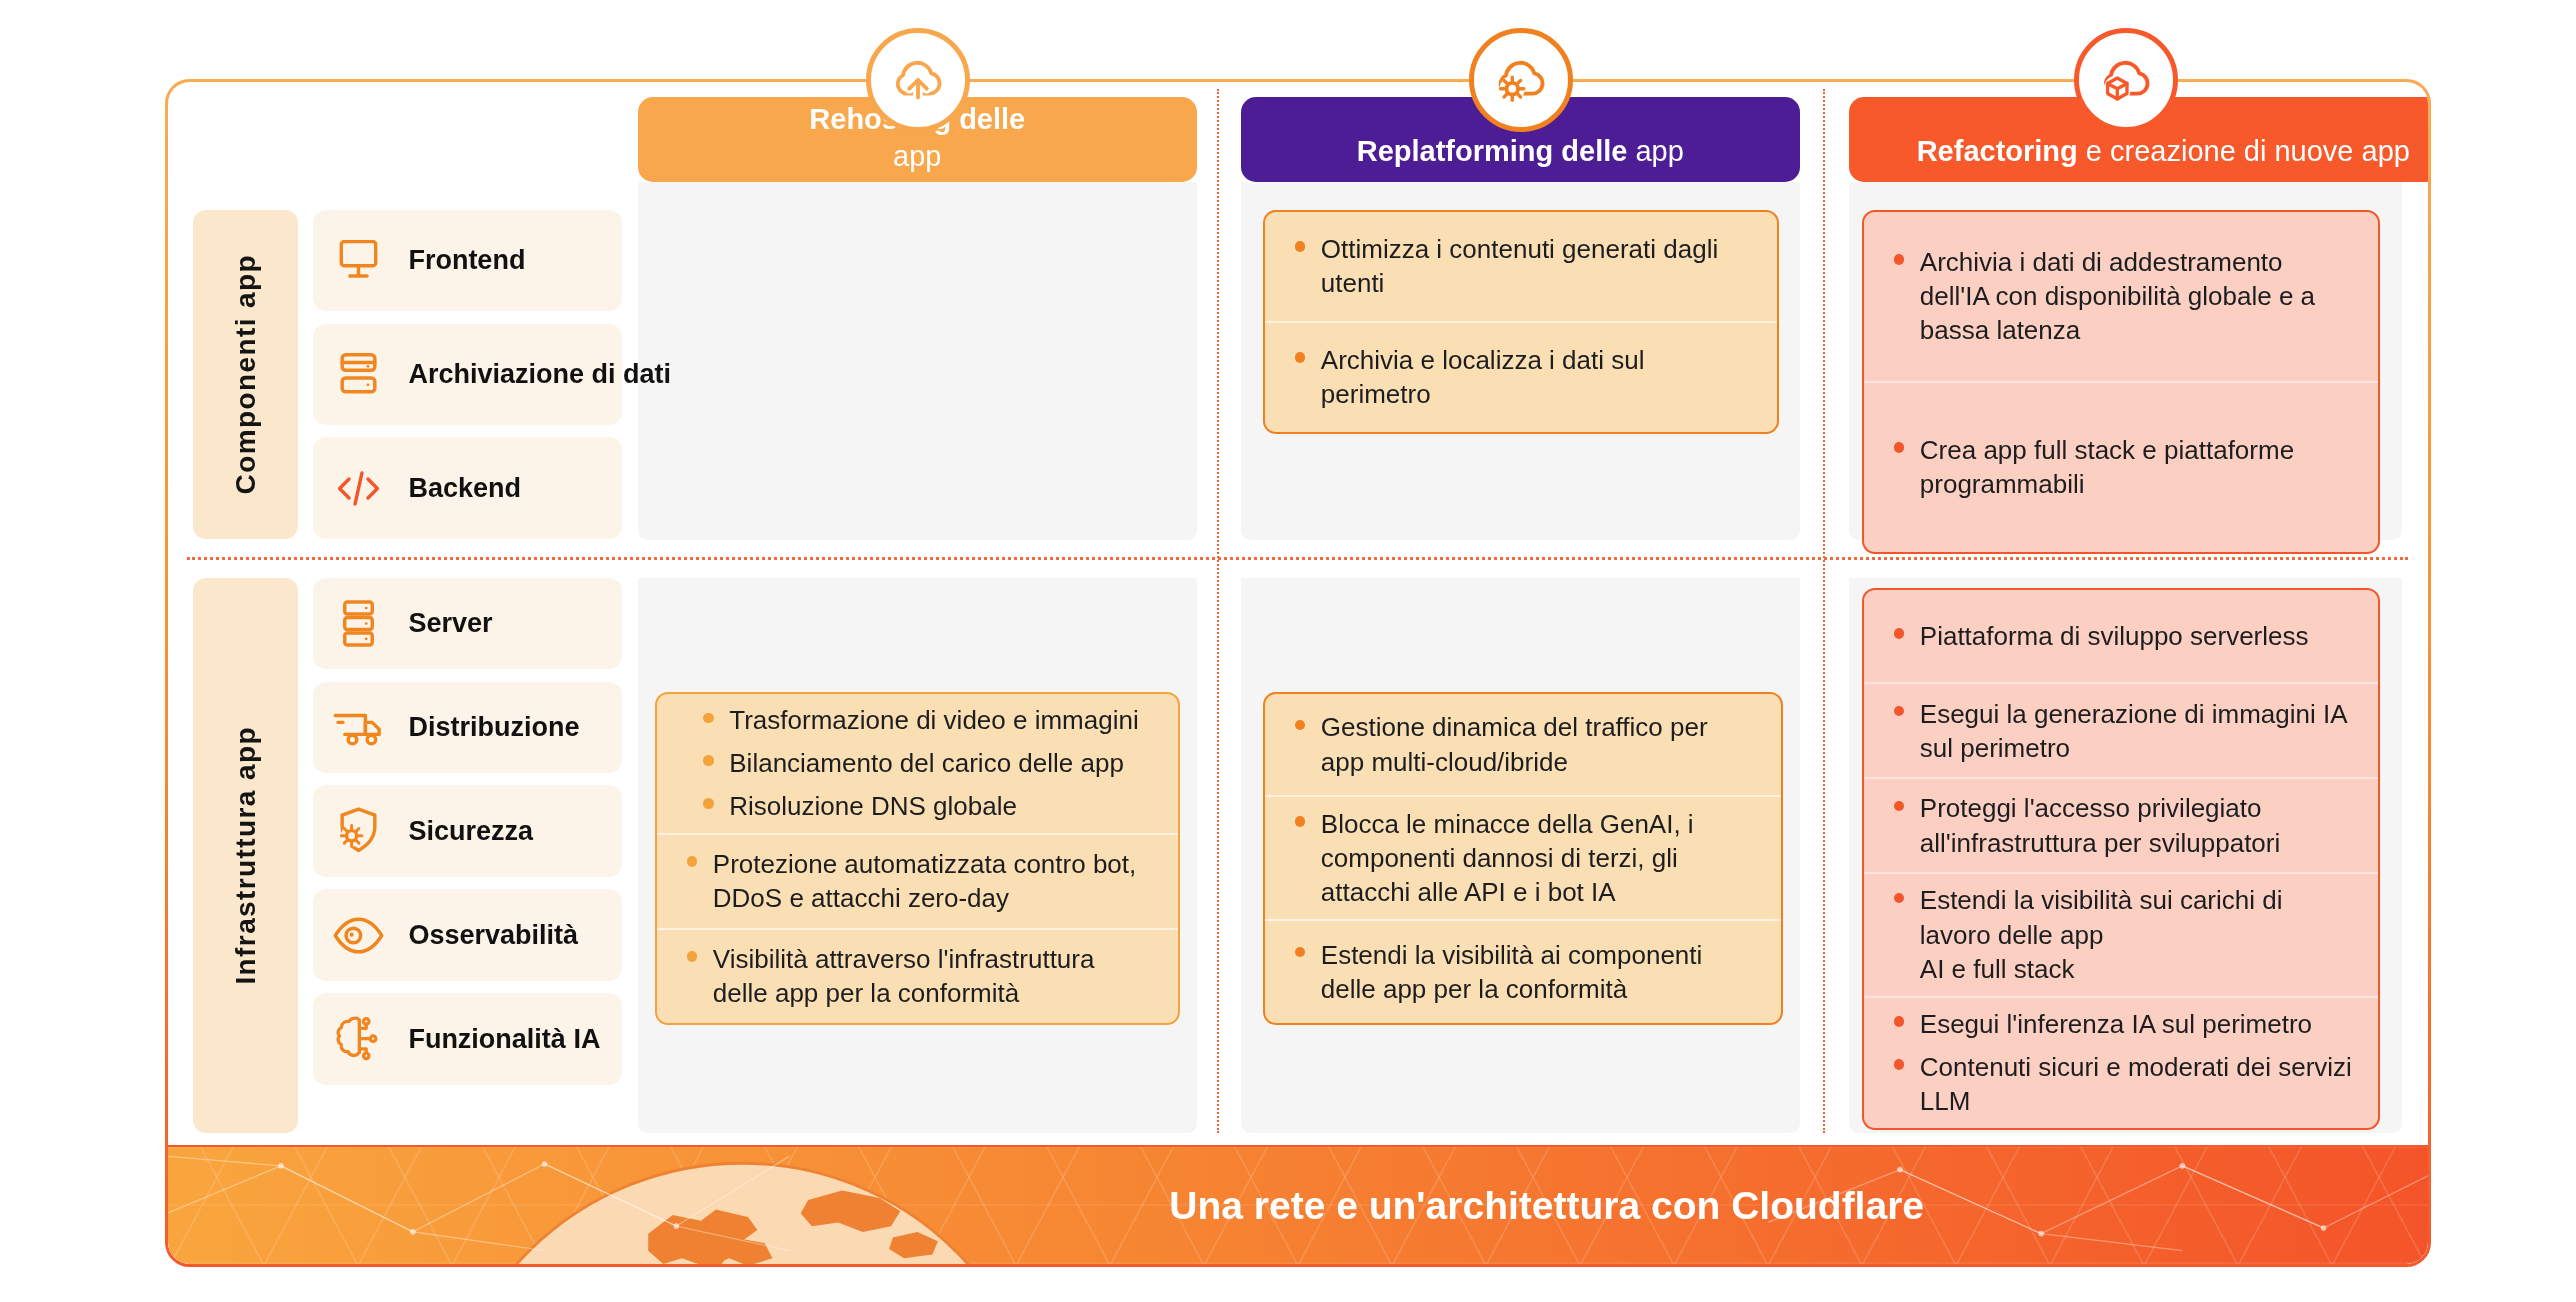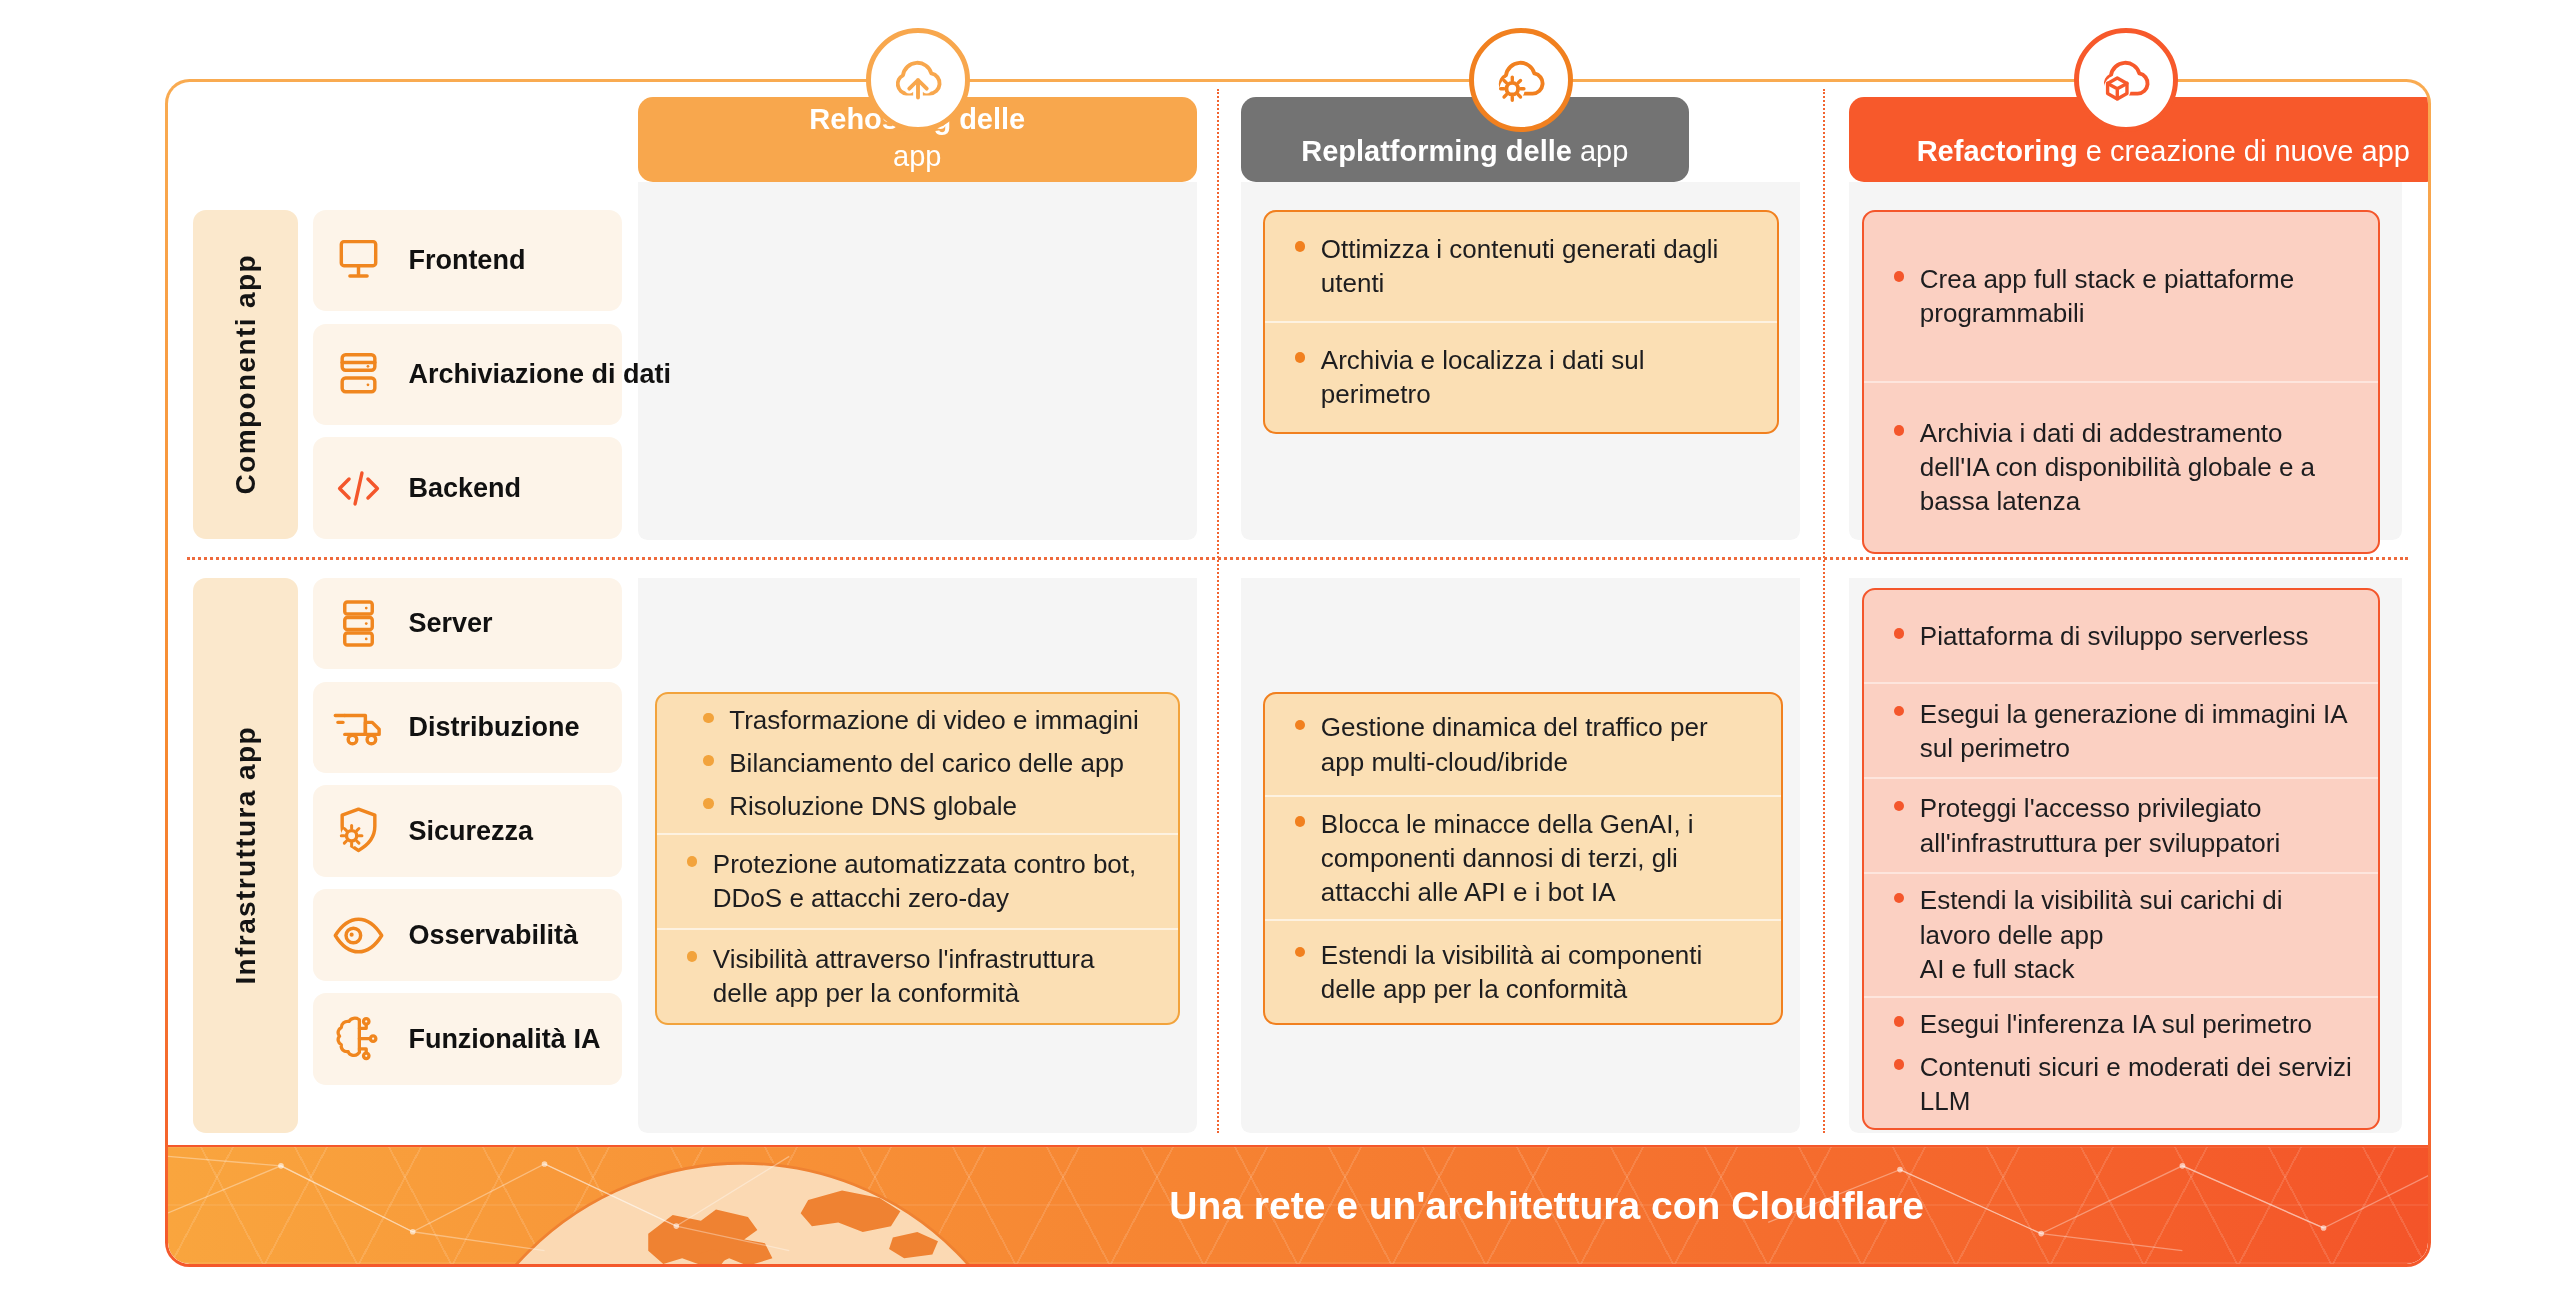--- a/index.html
+++ b/index.html
@@ -32,21 +32,21 @@
   .chip .icn svg{width:55px;height:55px;}
   .chip .lbl{font-size:27px;font-weight:700;color:#111;white-space:nowrap;}
 
   
   .colhead{position:absolute;top:15px;height:85px;border-radius:15px;
            display:flex;align-items:flex-end;justify-content:center;color:#fff;z-index:2;}
   .colhead .htxt{font-size:29px;line-height:1.28;text-align:center;padding-bottom:12.2px;}
   .colhead .hb{font-weight:700;}
   .colhead .hr{font-weight:400;}
   .colhead.c1{left:470px;width:559px;background:#F8A74D;}
-  .colhead.c2{left:1073px;width:448px;background:#737373;}
+  .colhead.c2{left:1073px;width:559px;background:#4c1d95;}
   .colhead.c3{left:1681px;width:553px;background:#F7592B;padding-left:38px;}
   .colhead.c1 .htxt{padding-bottom:6.6px;}
 
   .gray{position:absolute;background:#F5F5F5;border-radius:0 0 9.4px 9.4px;}
   .gray.top{top:100px;height:358px;}
   .gray.bot{top:496px;height:555px;}
   .gray.c1{left:470px;width:559px;}
   .gray.c2{left:1073px;width:559px;}
   .gray.c3{left:1681px;width:553px;}
 
@@ -253,26 +253,26 @@
         <div class="cell">
           <ul>
               <li><span class="btxt">Archivia e localizza i dati sul perimetro</span></li>
             </ul>
         </div>
       </div>
 
       <div class="box salmon bd3 acc3 b3top">
         <div class="cell">
           <ul>
+              <li><span class="btxt">Archivia i dati di addestramento dell'IA con disponibilità globale e a bassa latenza</span></li>
+            </ul>
+        </div>
+        <div class="cell">
+          <ul>
               <li><span class="btxt">Crea app full stack e piattaforme programmabili</span></li>
-            </ul>
-        </div>
-        <div class="cell">
-          <ul>
-              <li><span class="btxt">Archivia i dati di addestramento dell'IA con disponibilità globale e a bassa latenza</span></li>
             </ul>
         </div>
       </div>
 
       <div class="box warm bd1 acc1 b1inf">
         <div class="cell">
           <ul>
             <li><span class="btxt">Trasformazione di video e immagini</span></li>
             <li><span class="btxt">Bilanciamento del carico delle app</span></li>
             <li><span class="btxt">Risoluzione DNS globale</span></li>

